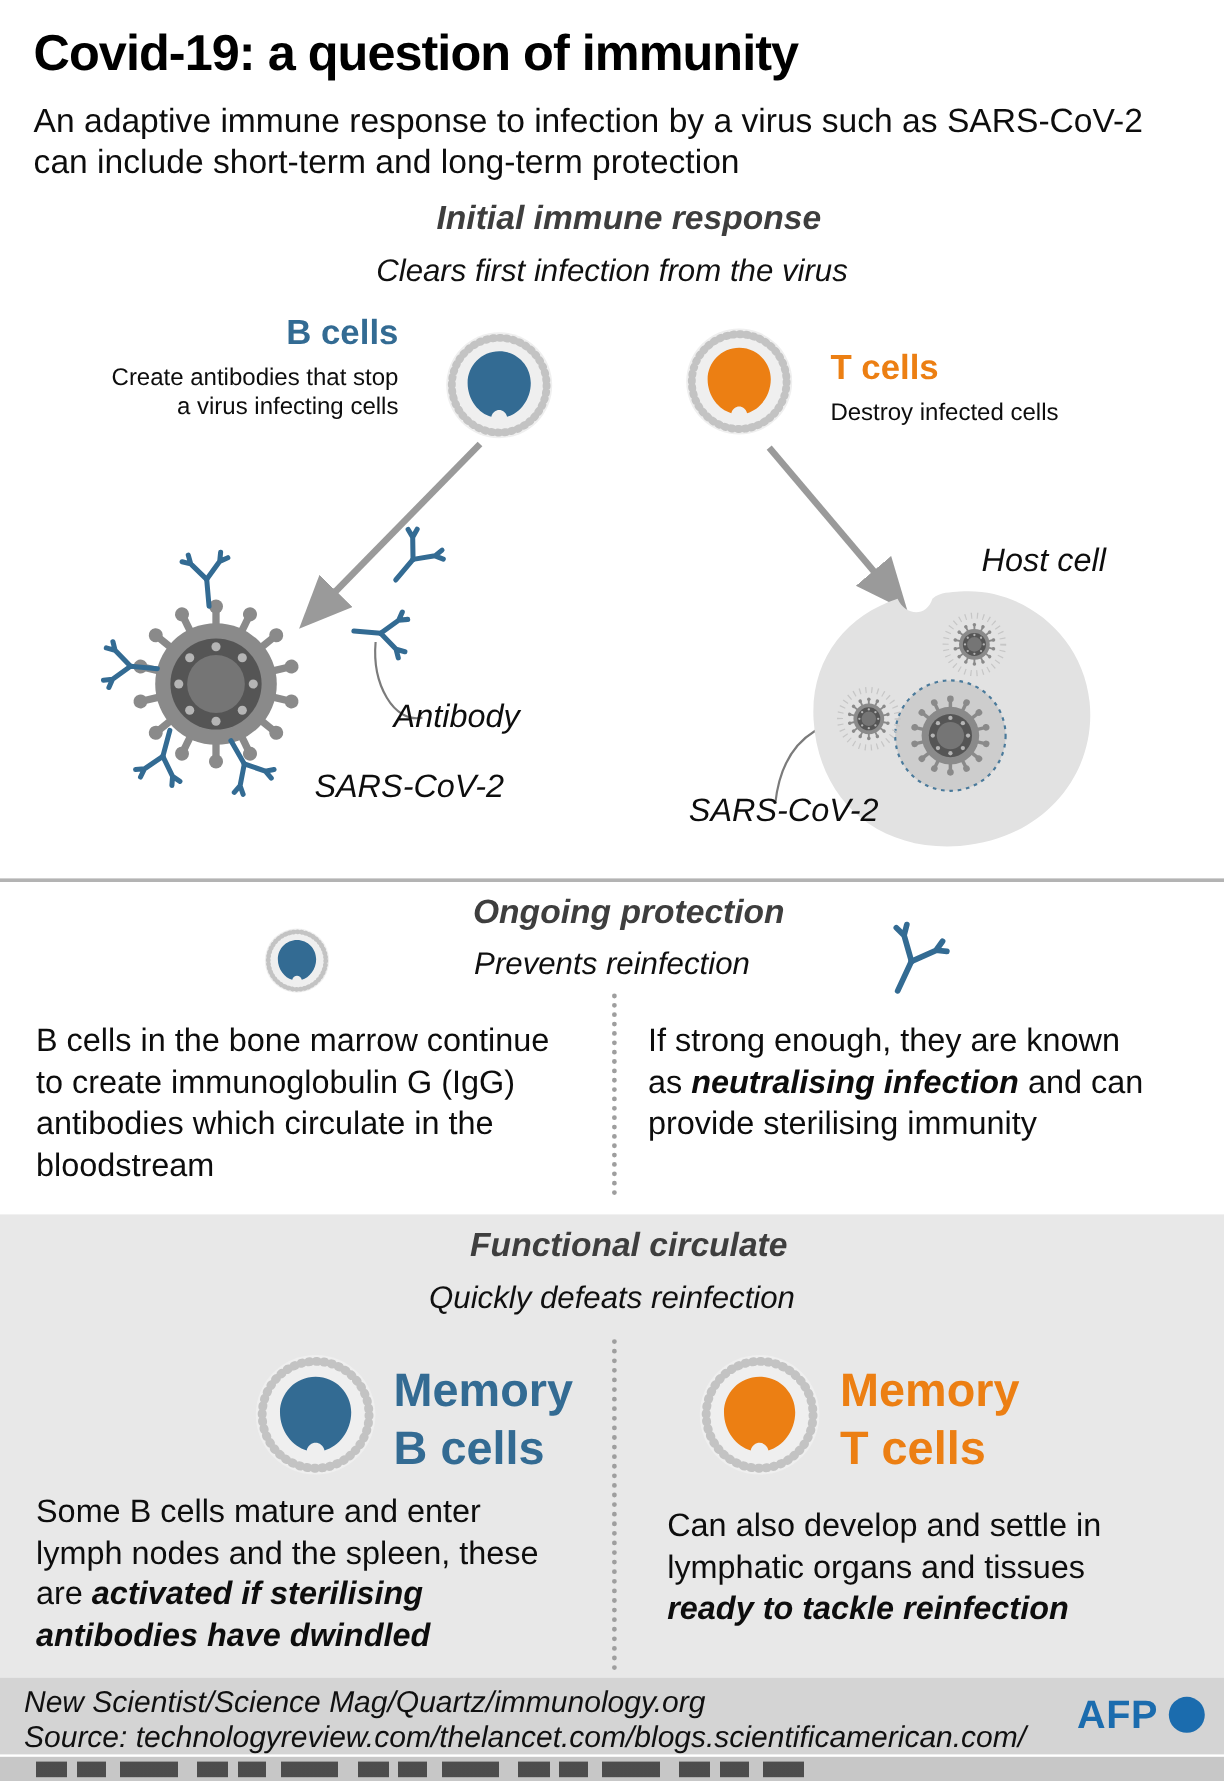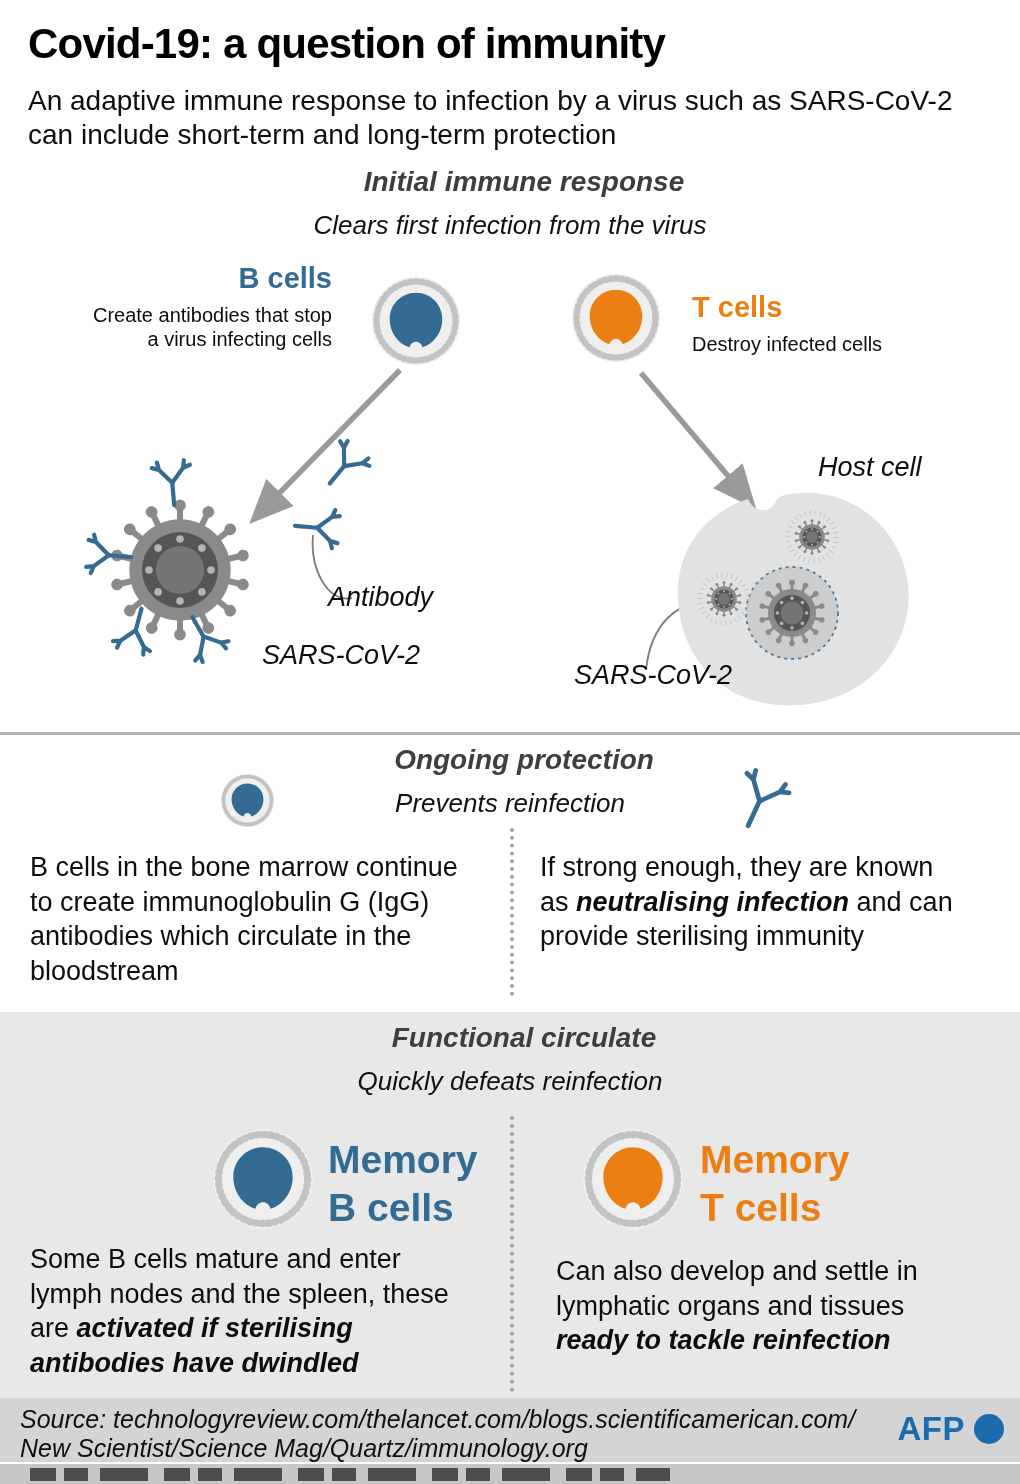--- a/index.html
+++ b/index.html
@@ -216,22 +216,22 @@
       <use href="#cell-blob" style="fill:var(--orange,#ec7f13)"></use>
   </svg>
   <div class="abs mem-label t" style="left:700px; top:1136px; width:140px">Memory T cells</div>
 
   <p class="abs body-text" style="left:556px; top:1254px; width:410px"><span>Can also develop and settle in lymphatic organs and tissues </span><span class="em">ready to tackle reinfection</span></p>
 
   <p class="abs body-text" style="left:30px; top:1242px; width:440px"><span>Some B cells mature and enter lymph nodes and the spleen, these are </span><span class="em">activated if sterilising antibodies have dwindled</span></p>
 
   <div class="abs footer">
     <div class="source">
+      <div>New Scientist/Science Mag/Quartz/immunology.org</div>
       <div>Source: technologyreview.com/thelancet.com/blogs.scientificamerican.com/</div>
-      <div>New Scientist/Science Mag/Quartz/immunology.org</div>
     </div>
     <div class="afp">
       <span class="afp-text">AFP</span>
       <span class="afp-globe"></span>
     </div>
   </div>
 
   <div class="abs strip">
     <div class="strip-marks"></div>
   </div>

